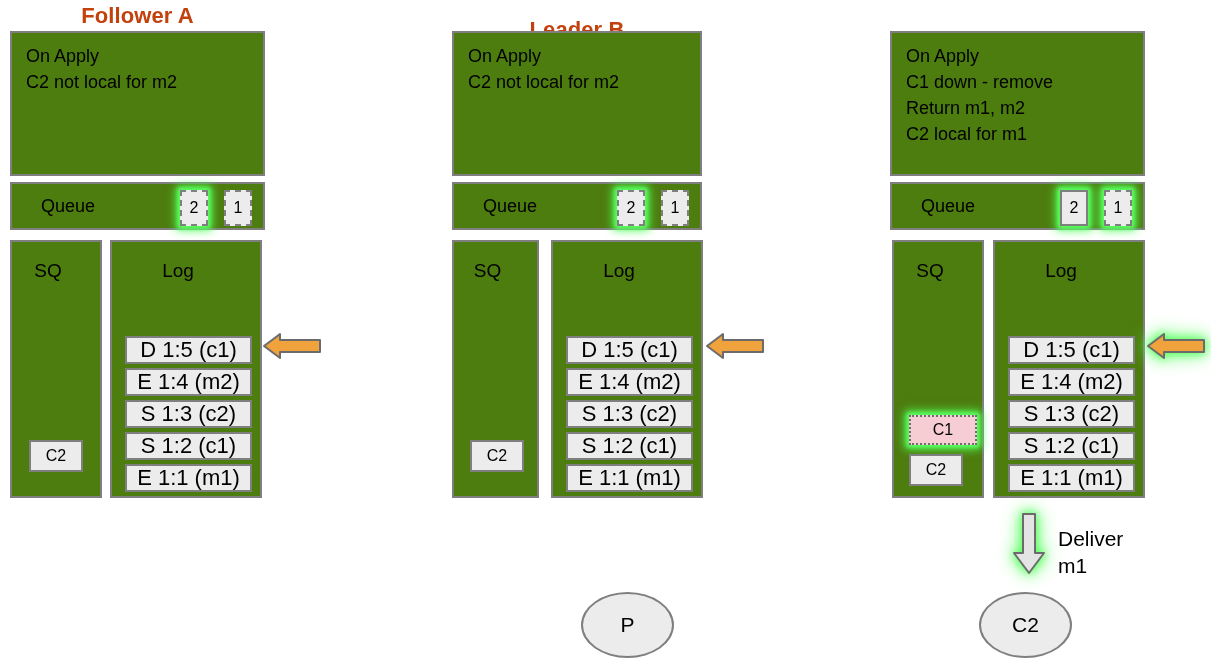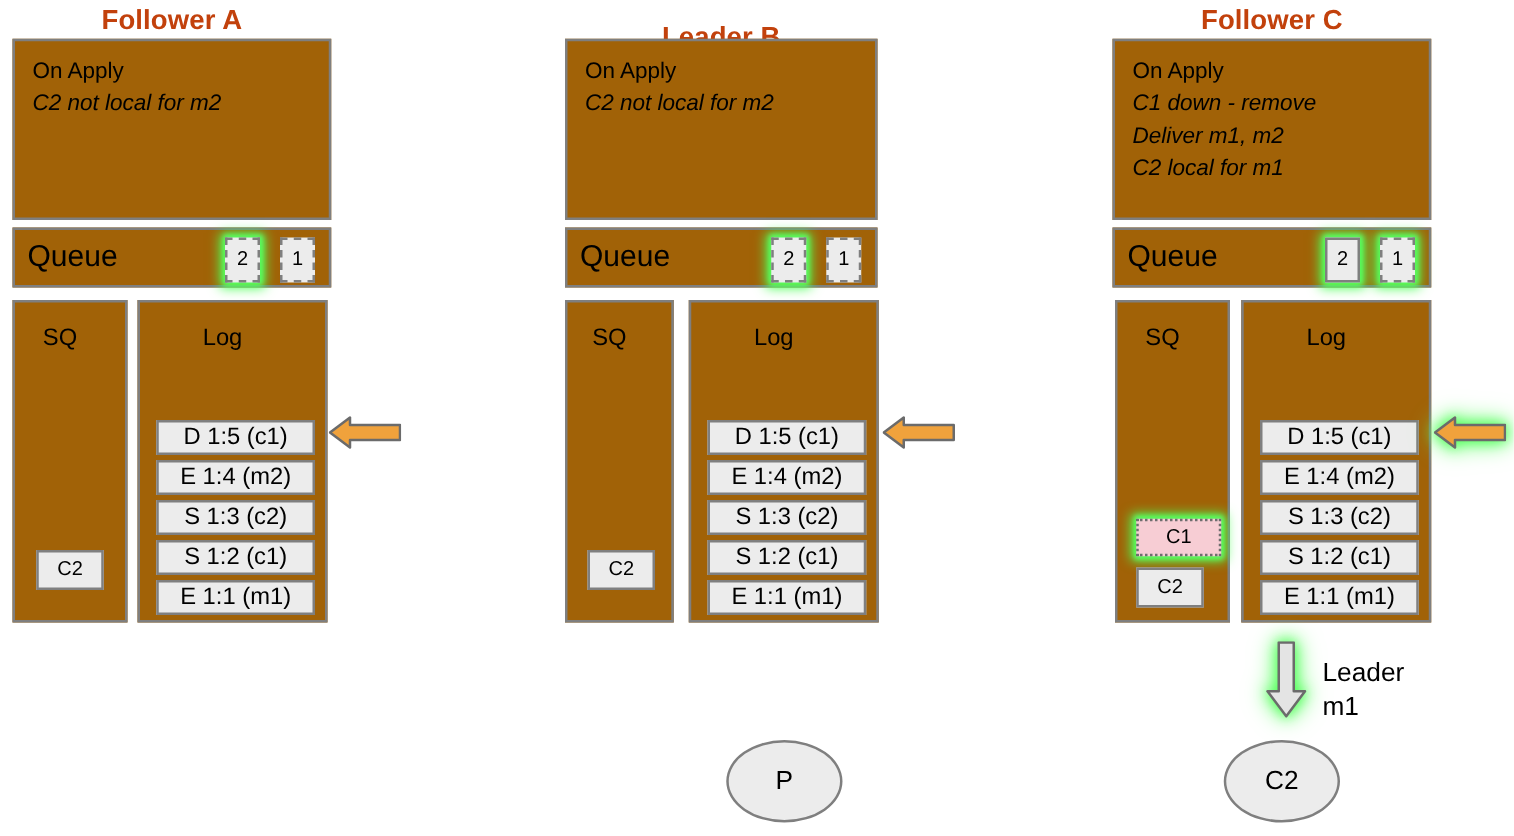--- a/index.html
+++ b/index.html
@@ -8,47 +8,47 @@
     width: 1211px; height: 669px;
     background: #ffffff;
     font-family: "Liberation Sans", sans-serif;
     overflow: hidden;
   }
   #stage { position: relative; width: 1211px; height: 669px; }
 
   
   .panel {
     position: absolute;
-    background: #a16207;
+    background: #4d7c0f;
     border: 2px solid #7f7f7f;
   }
   .col-title {
     position: absolute;
     font-size: 22px;
     font-weight: bold;
     color: #c2410c;
     text-align: center;
     letter-spacing: 0.1px;
     white-space: nowrap;
   }
   .apply-text {
     position: absolute;
     left: 14px; top: 10px;
     font-size: 18px;
     color: #000;
     line-height: 26px;
   }
   .apply-text .ln0 { font-style: normal; display: block; }
-  .apply-text .lni { font-style: italic; display: block; }
+  .apply-text .lni { display: block; }
 
   .queue-label {
     position: absolute;
-    left: 10px; top: 50%;
+    left: 29px; top: 50%;
     transform: translateY(-50%);
-    font-size: 24px;
+    font-size: 18px;
     color: #000;
   }
   .qslot {
     position: absolute;
     width: 28px; height: 36px;
     background: #ececec;
     display: flex; align-items: center; justify-content: center;
     font-size: 16px; color: #000;
   }
   .qslot.dashed { border: 2px dashed #7f7f7f; }
@@ -60,21 +60,21 @@
     top: 18px; left: 0; right: 16px;
     text-align: center;
     font-size: 19px;
     color: #000;
   }
   .chip {
     position: absolute;
     background: #ececec;
     border: 2px solid #7f7f7f;
     display: flex; align-items: center; justify-content: center;
-    font-size: 19px;
+    font-size: 22px;
     color: #000;
     white-space: nowrap;
   }
   .chip.small { font-size: 16px; }
   .chip.pink {
     background: #f7cdd4;
     border: 2px dotted #6e6e6e;
   }
 
   
@@ -176,27 +176,26 @@
   </div>
 
   <div class="arrow-left" style="left:706px; top:331px;">
     <svg width="58" height="30" viewBox="0 0 58 30">
       <polygon points="1,15 17,3 17,9 57,9 57,21 17,21 17,27" fill="#f0a23c" stroke="#6b6b6b" stroke-width="2" stroke-linejoin="round"></polygon>
     </svg>
   </div>
 
   <div class="ellipse" style="left:581px; top:592px; width:93px; height:66px;">P</div>
 
-  <div class="col-title" style="left:890px; top:3px; width:255px;">Follower C</div>
 
   <div class="panel" style="left:890px; top:31px; width:255px; height:145px;">
     <div class="apply-text">
       <span class="ln0">On Apply</span>
       <span class="lni">C1 down - remove</span>
-      <span class="lni">Deliver m1, m2</span>
+      <span class="lni">Return m1, m2</span>
       <span class="lni">C2 local for m1</span>
     </div>
   </div>
 
   <div class="panel" style="left:890px; top:182px; width:255px; height:48px;">
     <span class="queue-label">Queue</span>
     <div class="qslot solid glow" style="left:168px; top:6px;">2</div>
     <div class="qslot dashed glow" style="left:212px; top:6px;">1</div>
   </div>
 
@@ -221,19 +220,19 @@
     </svg>
   </div>
 
   <div class="arrow-down" style="left:1012px; top:513px;">
     <svg class="glow-svg" width="34" height="62" viewBox="0 0 34 62">
       <polygon points="11,1 23,1 23,40 32,40 17,60 2,40 11,40" fill="#e4e4e4" stroke="#6b6b6b" stroke-width="2" stroke-linejoin="round"></polygon>
     </svg>
   </div>
 
   <div class="deliver-label" style="left:1058px; top:525px;">
-    <span style="display:block;">Leader</span>
+    <span style="display:block;">Deliver</span>
     <span style="display:block;">m1</span>
   </div>
 
   <div class="ellipse" style="left:979px; top:592px; width:93px; height:66px;">C2</div>
 
 </div>
 
 </body></html>

